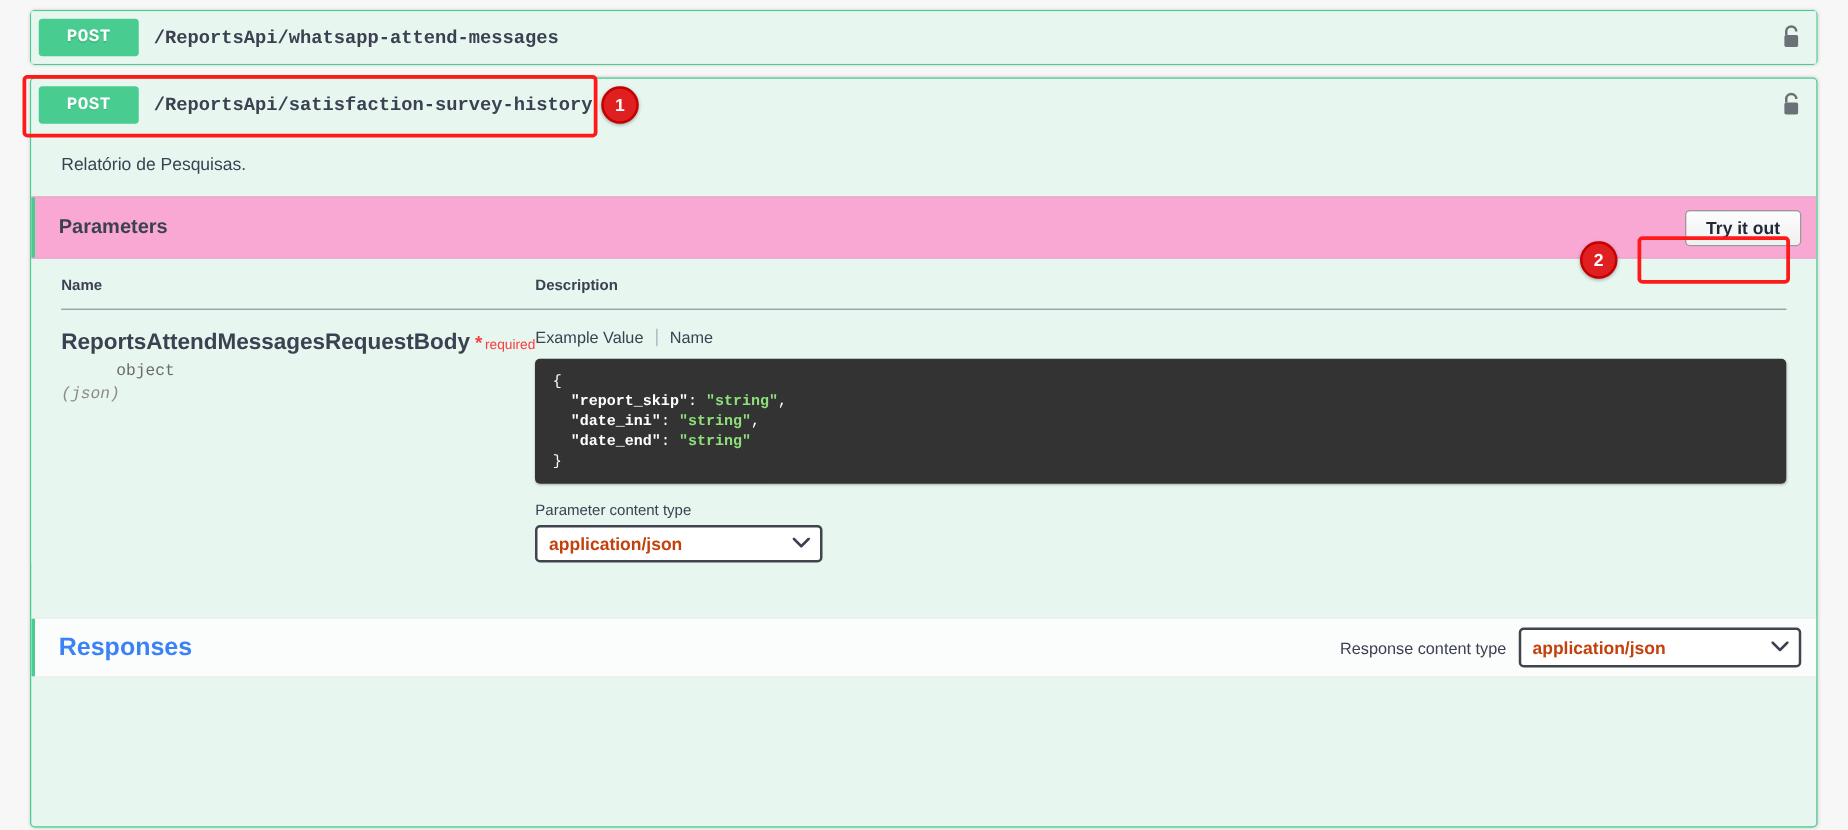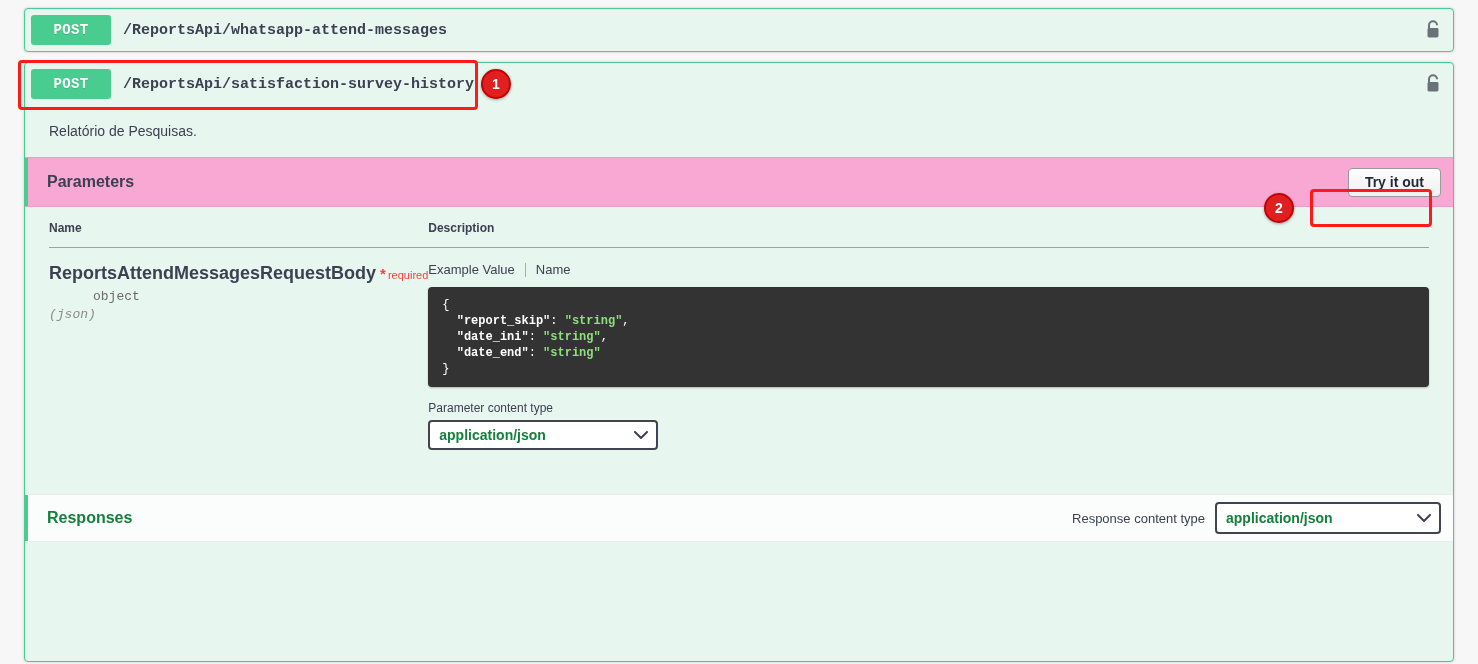--- a/index.html
+++ b/index.html
@@ -45,21 +45,20 @@
     box-shadow: 0 0 3px rgba(0,0,0,0.19);
     overflow: hidden;
   }
 
   .op-summary {
     display: flex;
     align-items: center;
     height: 42px;
     padding: 0 10px 0 6px;
     background: #e8f6f0;
-    border-radius: 17px;
   }
   .op-summary.standalone { height: 42px; }
 
   .http-verb {
     display: flex;
     align-items: center;
     justify-content: center;
     width: 80px;
     height: 30px;
     background: #49cc90;
@@ -228,21 +227,21 @@
     margin: 14px 0 5px 0;
   }
 
   .sel-wrap { position: relative; display: inline-block; }
   .sel {
     appearance: none;
     -webkit-appearance: none;
     font-family: "Liberation Sans", sans-serif;
     font-size: 14px;
     font-weight: bold;
-    color: #15803d;
+    color: #c2410c;
     background: #ffffff;
     border: 2px solid #41444e;
     border-radius: 4px;
     height: 30px;
     padding: 0 34px 0 9px;
     cursor: pointer;
   }
   .sel-chev {
     position: absolute;
     right: 10px; top: 50%;
@@ -266,23 +265,23 @@
   .resp-strip::before {
     content: "";
     position: absolute;
     left: 0; top: 0; bottom: 0;
     width: 3px;
     background: #49cc90;
   }
   .resp-title {
     position: absolute;
     left: 22px;
-    font-size: 16px;
-    font-weight: bold;
-    color: #15803d;
+    font-size: 20px;
+    font-weight: bold;
+    color: #3b82f6;
   }
   .resp-ct-label { font-size: 13px; color: #3b4151; }
   .resp-sel { min-width: 226px; height: 32px; font-size: 14px; }
 
   .resp-table-area {
     background: #e8f6f0;
     padding: 0 24px;
   }
   .resp-table { width: 100%; border-collapse: collapse; }
   .resp-table th {

